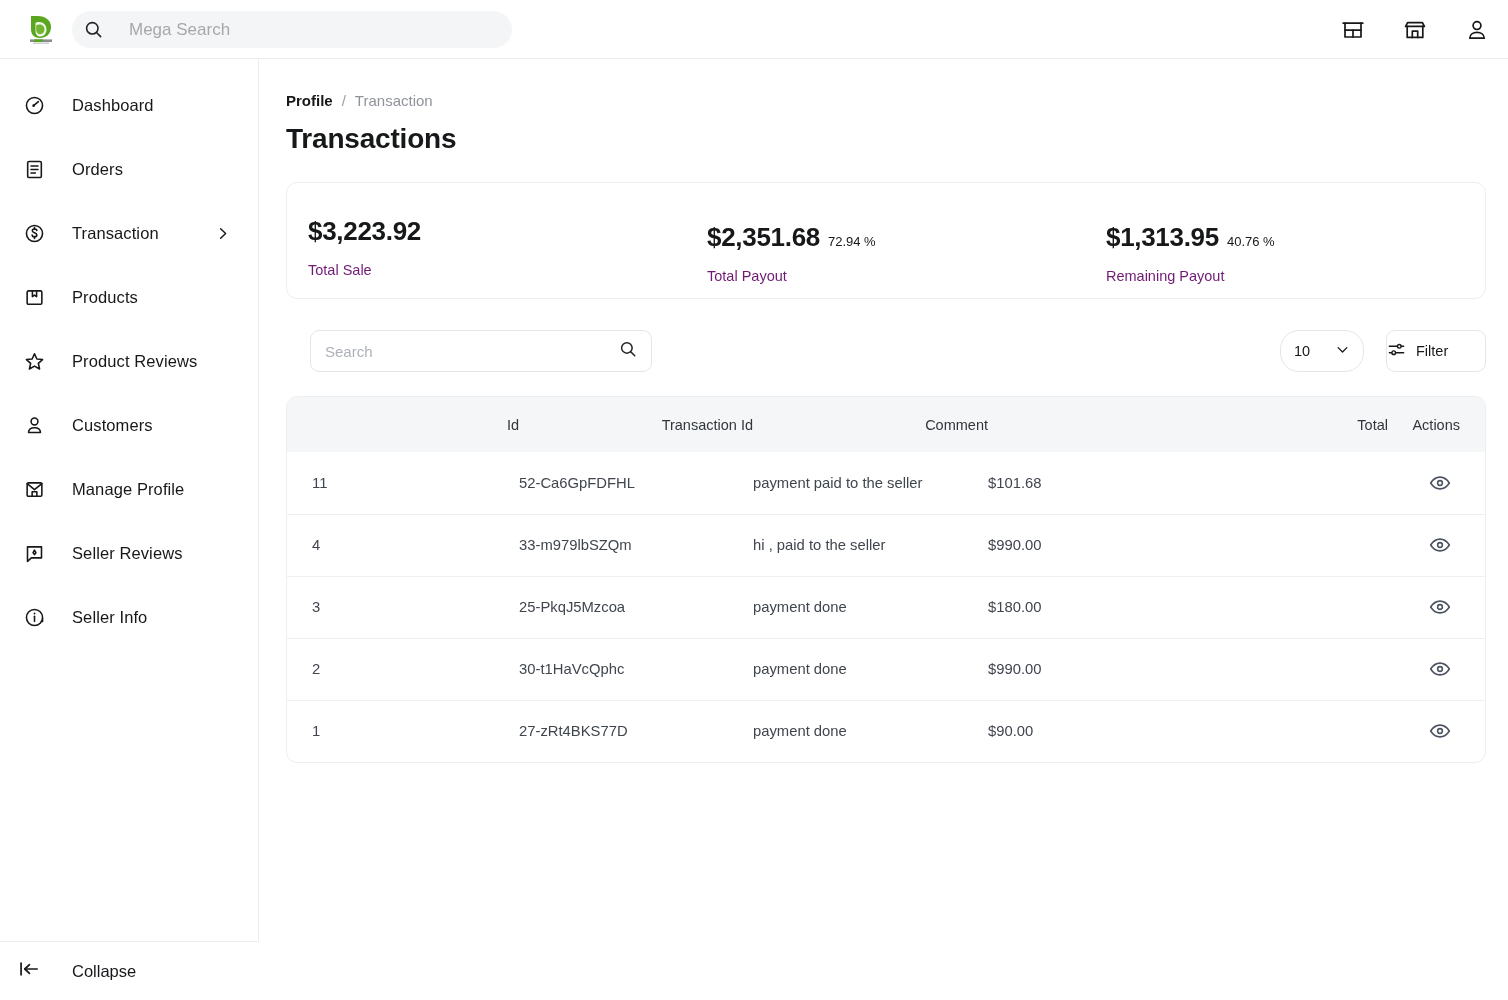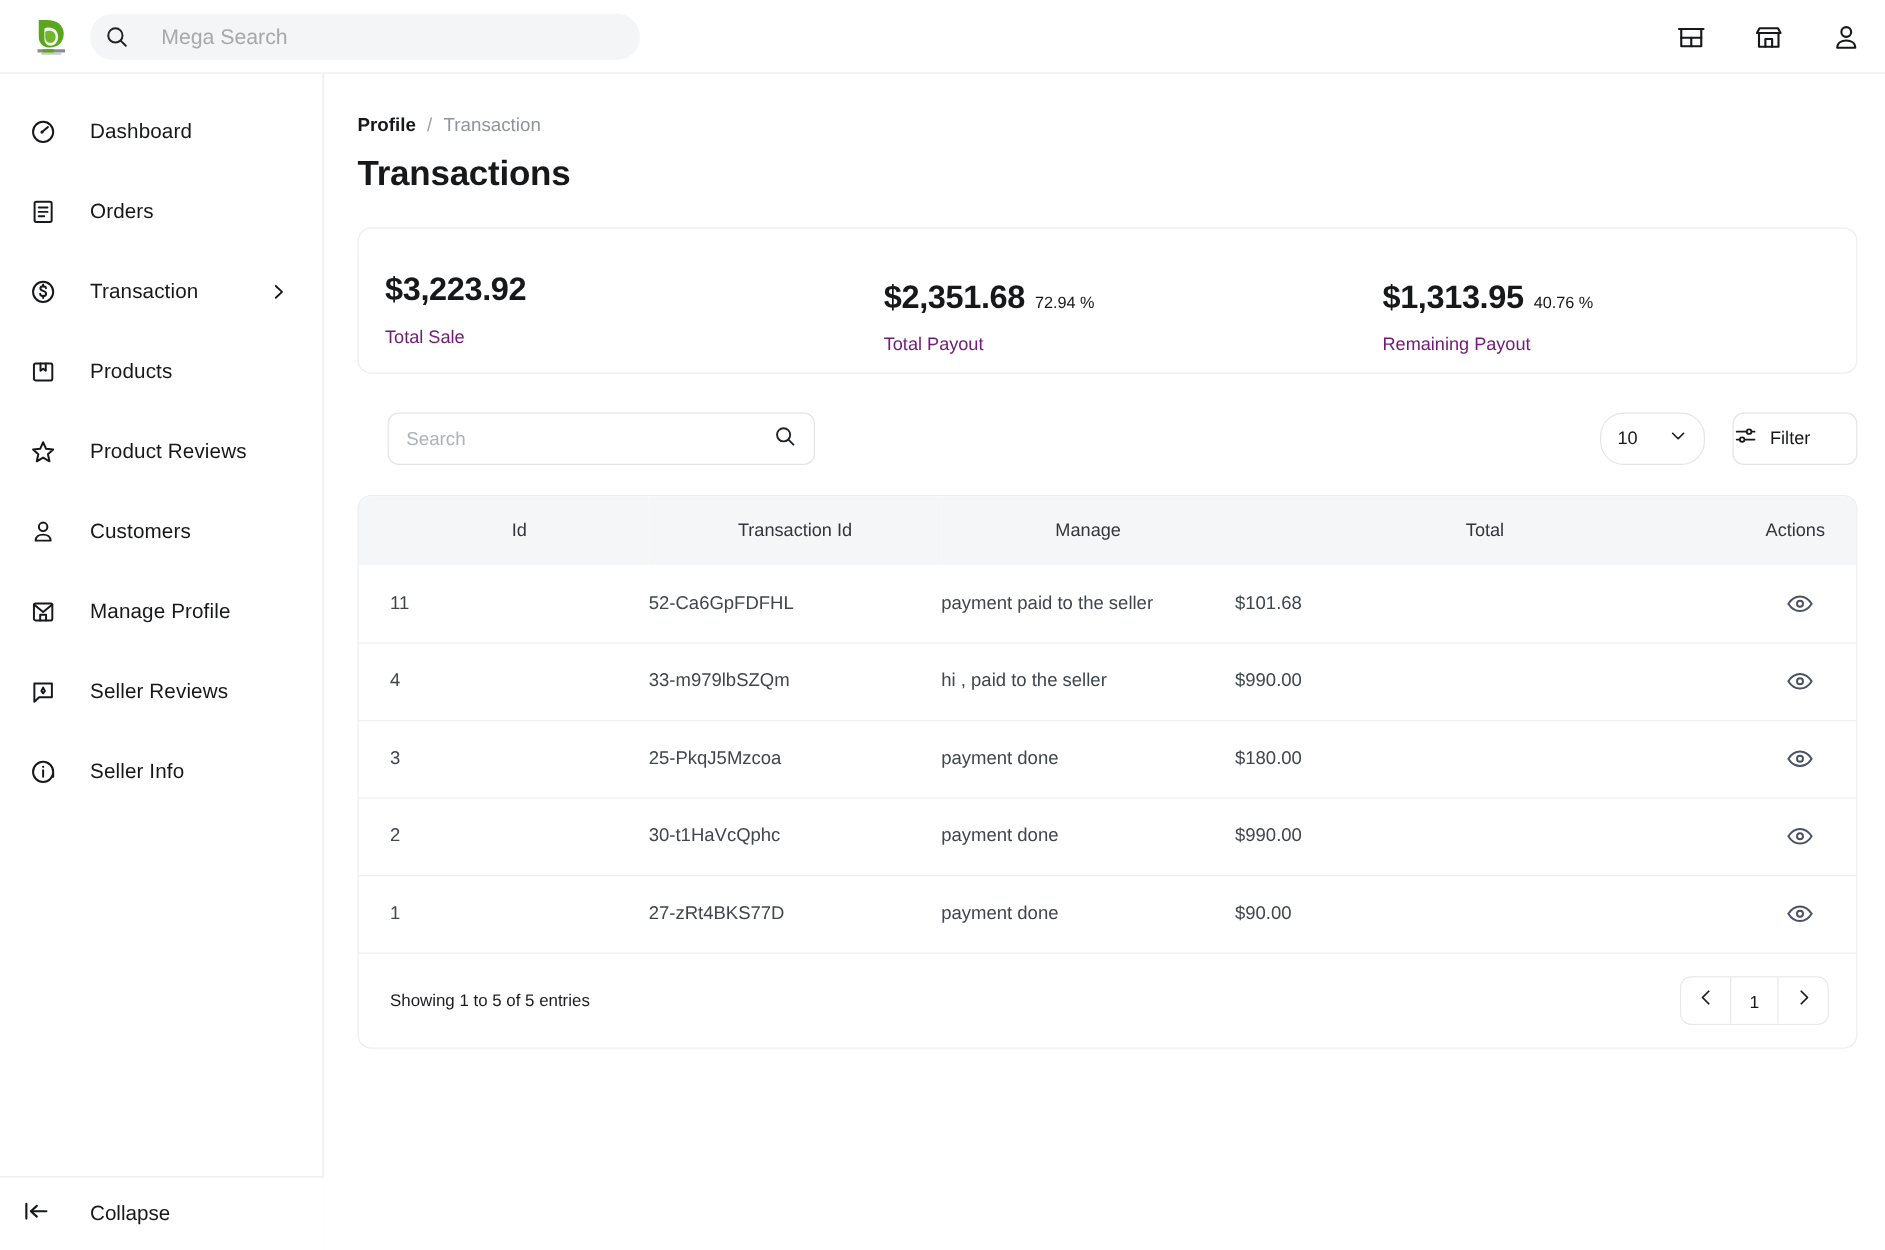--- a/index.html
+++ b/index.html
@@ -149,21 +149,21 @@
   
   .table-card {
     margin: 24px 22px 0 26px;
     border: 1px solid #eceef0; border-radius: 11px;
     background: #fff; overflow: hidden;
   }
   table { width: 100%; border-collapse: collapse; }
   thead tr { background: #f5f6f7; height: 55px; }
   thead th {
     font-size: 14.5px; font-weight: normal; color: #31363c;
-    text-align: center; padding: 0;
+    text-align: right; padding: 0;
   }
   .col-id   { width: 232px; padding-left: 25px !important; }
   .col-txn  { width: 234px; }
   .col-cmt  { width: 235px; }
   .col-tot  { width: 400px; }
   .col-act  { text-align: right !important; padding-right: 25px !important; }
 
   tbody tr { height: 62px; border-top: 1px solid #eff0f2; }
   tbody tr:first-child { border-top: none; }
   tbody td { font-size: 14.8px; color: #40464e; padding: 0; }
@@ -426,21 +426,21 @@
       </div>
     </div>
   </div>
 
   <div class="table-card">
     <table>
       <thead>
         <tr>
           <th class="col-id">Id</th>
           <th class="col-txn">Transaction Id</th>
-          <th class="col-cmt">Manage</th>
+          <th class="col-cmt">Comment</th>
           <th class="col-tot">Total</th>
           <th class="col-act">Actions</th>
         </tr>
       </thead>
       <tbody>
 
         <tr>
           <td class="c-id">11</td>
           <td>52-Ca6GpFDFHL</td>
           <td>payment paid to the seller</td>
@@ -511,35 +511,15 @@
                 <path d="M1.8 12 C4.6 7.6 8.1 5.6 12 5.6 C15.9 5.6 19.4 7.6 22.2 12 C19.4 16.4 15.9 18.4 12 18.4 C8.1 18.4 4.6 16.4 1.8 12 Z"></path>
                 <circle cx="12" cy="12" r="2.6"></circle>
               </svg>
             </span>
           </td>
         </tr>
 
       </tbody>
     </table>
 
-    <div class="table-foot">
-      <span class="showing">Showing 1 to 5 of 5 entries</span>
-      <div class="pager">
-        <span class="pg">
-          <span>
-            <svg width="16" height="16" viewBox="0 0 24 24" fill="none" stroke="#17181a" stroke-width="2.1" stroke-linecap="round" stroke-linejoin="round">
-                <polyline points="15,4.5 7.5,12 15,19.5"></polyline>
-              </svg>
-          </span>
-        </span>
-        <span class="pg pg-num">1</span>
-        <span class="pg">
-          <span>
-            <svg width="16" height="16" viewBox="0 0 24 24" fill="none" stroke="#17181a" stroke-width="2.1" stroke-linecap="round" stroke-linejoin="round">
-                <polyline points="9,4.5 16.5,12 9,19.5"></polyline>
-              </svg>
-          </span>
-        </span>
-      </div>
-    </div>
   </div>
 
 </div>
 
 </body></html>

